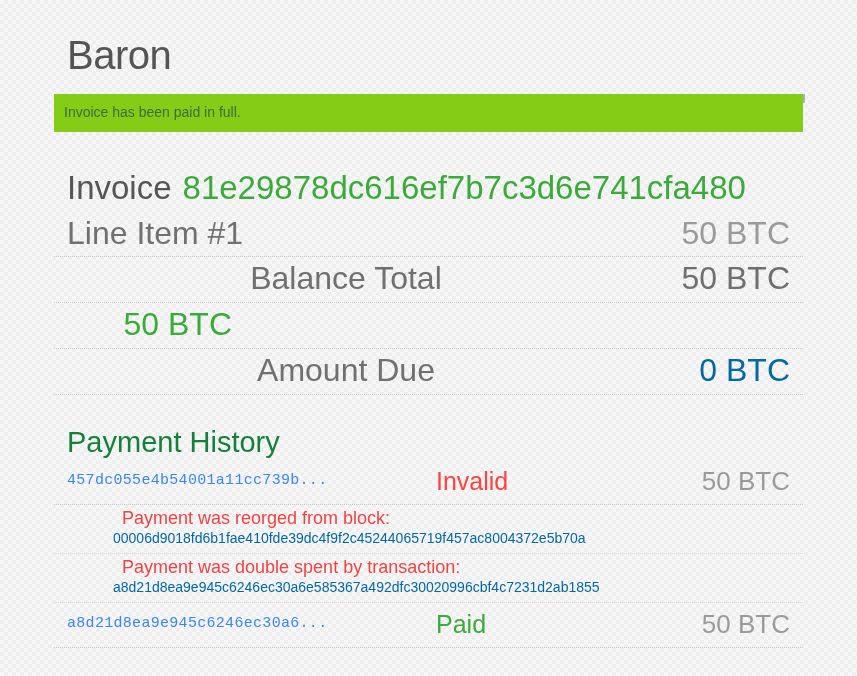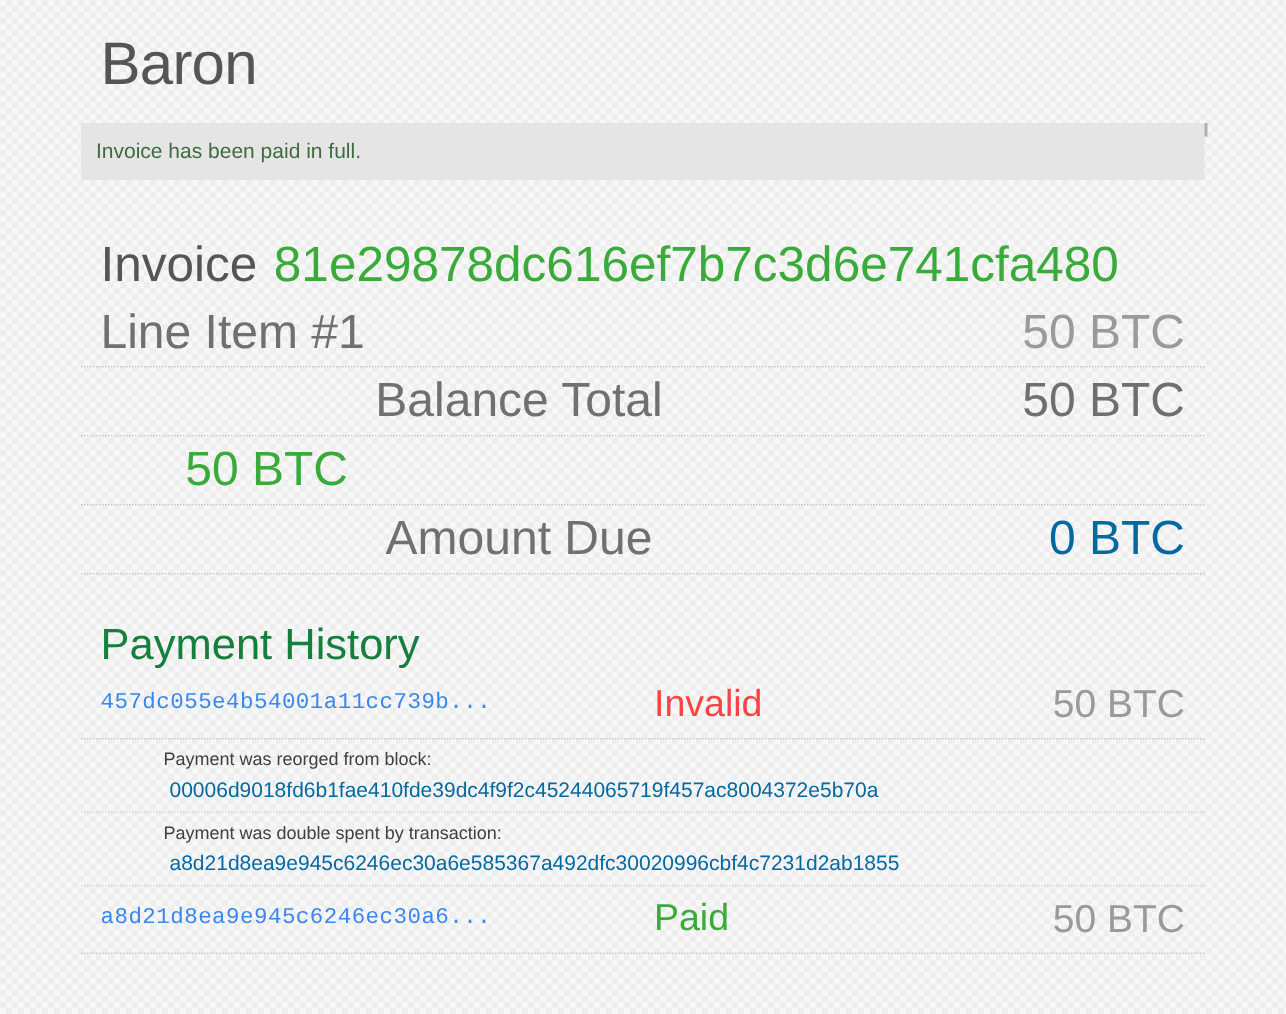--- a/index.html
+++ b/index.html
@@ -18,21 +18,21 @@
       linear-gradient(45deg, rgba(0,0,0,0.035) 25%, transparent 25%, transparent 75%, rgba(0,0,0,0.035) 75%);
     background-size: 8px 8px;
     background-position: 0 0, 4px 4px;
   }
 
   .page {
     position: relative;
     width: 857px;
     height: 672px;
     box-sizing: border-box;
-    padding: 0 54px;
+    padding: 12px 54px;
   }
 
   
   .brand {
     font-size: 40px;
     font-weight: normal;
     color: #555555;
     letter-spacing: -0.5px;
     margin: 0;
     padding: 19px 0 0 13px;
@@ -48,21 +48,21 @@
     position: absolute;
     top: 0;
     left: 2px;
     right: -2px;
     height: 9px;
     background: #b0b0b0;
   }
   .alert {
     position: relative;
     margin-top: 8px;
-    background: #e5e5e5;
+    background: #84cc16;
     border-radius: 0;
     padding: 10px 14px 11px 10px;
     font-size: 14px;
     line-height: 17px;
     color: #3f6b3f;
   }
 
   
   .invoice-head {
     margin-top: 36px;
@@ -168,23 +168,24 @@
     color: #9a9a9a;
     padding-right: 13px;
   }
 
   
   .err-row {
     padding: 3px 0 4px 55px;
     border-bottom: 1px dotted #d4d4d4;
   }
   .err-msg {
-    font-size: 12px;
+    font-size: 18px;
     line-height: 20px;
-    color: #404040;
+    color: #ef4444;
+    margin-left: 13px;
   }
   .err-hash {
     font-size: 14px;
     line-height: 21px;
     color: #0369a1;
     padding-left: 4px;
     word-break: break-all;
   }
 </style>
 </head>

